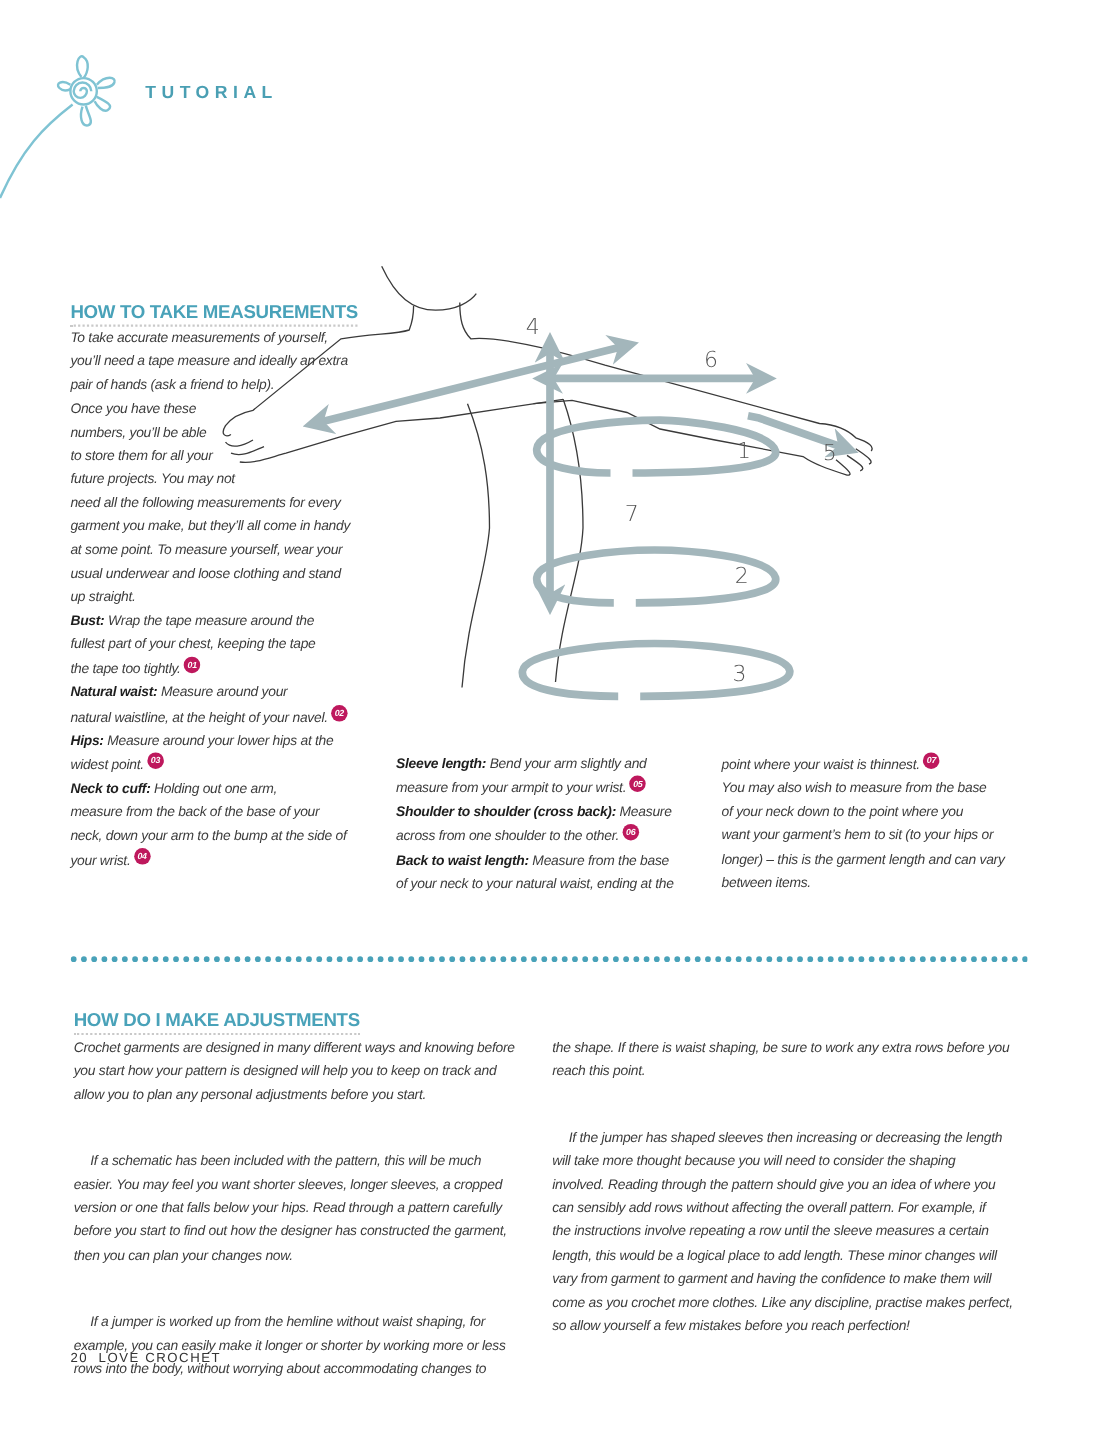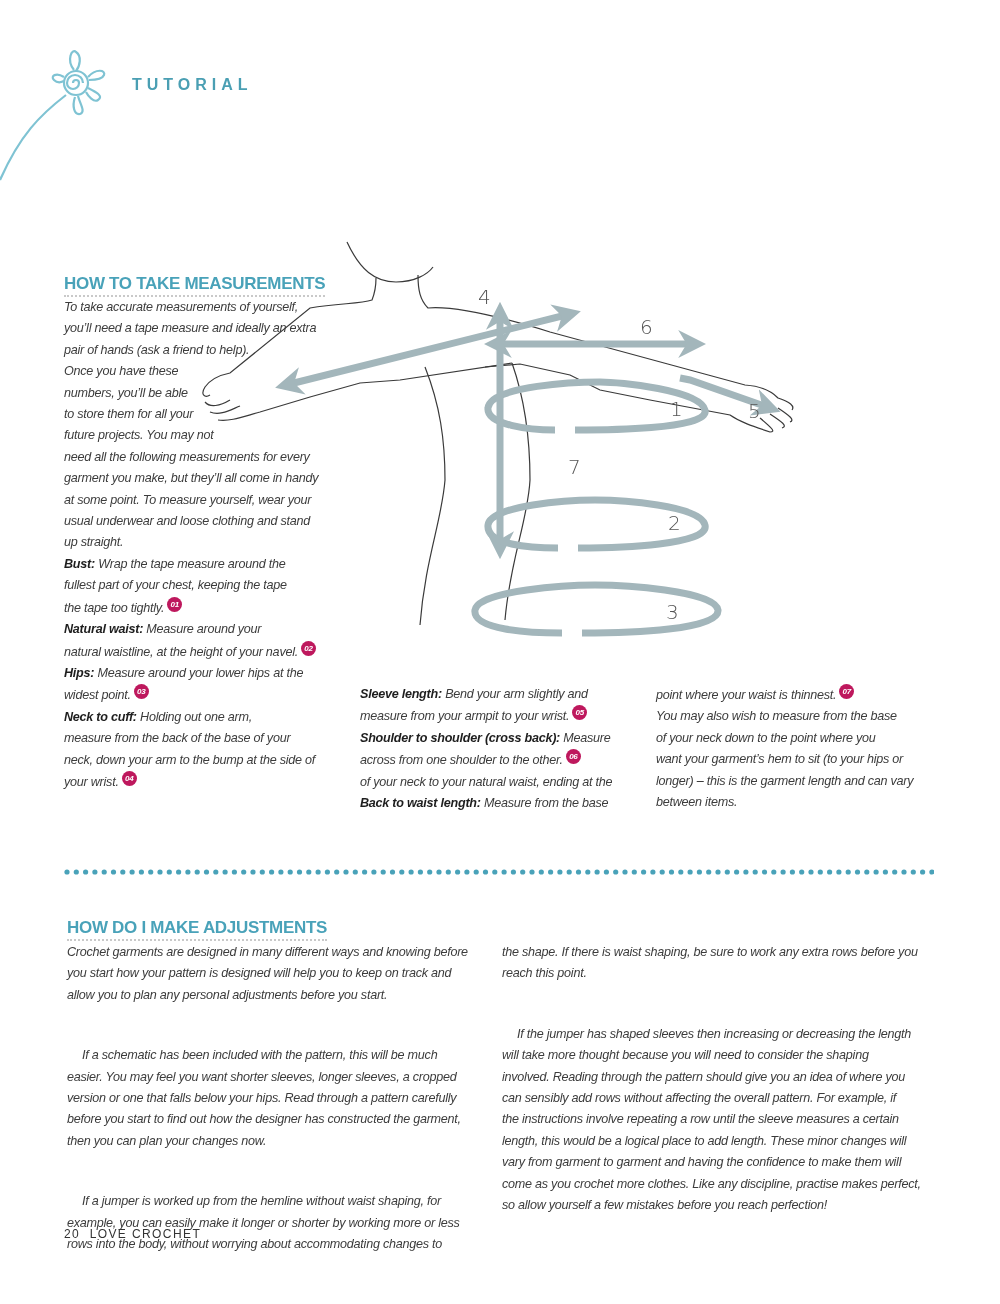--- a/index.html
+++ b/index.html
@@ -101,22 +101,22 @@
     <span class="line">neck, down your arm to the bump at the side of</span>
     <span class="line"><span>your wrist.</span><span class="badge">04</span></span>
   </div>
 </div>
 
 <div class="abs body-text" style="left:360px;top:684px">
   <span class="line"><span class="term">Sleeve length:</span> <span>Bend your arm slightly and</span></span>
   <span class="line"><span>measure from your armpit to your wrist.</span><span class="badge">05</span></span>
   <span class="line"><span class="term">Shoulder to shoulder (cross back):</span> <span>Measure</span></span>
   <span class="line"><span>across from one shoulder to the other.</span><span class="badge">06</span></span>
+  <span class="line"><span class="term">Back to waist length:</span> <span>Measure from the base</span></span>
   <span class="line">of your neck to your natural waist, ending at the</span>
-  <span class="line"><span class="term">Back to waist length:</span> <span>Measure from the base</span></span>
 </div>
 
 <div class="abs body-text" style="left:656px;top:684px">
   <span class="line"><span>point where your waist is thinnest.</span><span class="badge">07</span></span>
   <span class="line">You may also wish to measure from the base</span>
   <span class="line">of your neck down to the point where you</span>
   <span class="line">want your garment’s hem to sit (to your hips or</span>
   <span class="line">longer) – this is the garment length and can vary</span>
   <span class="line">between items.</span>
 </div>

